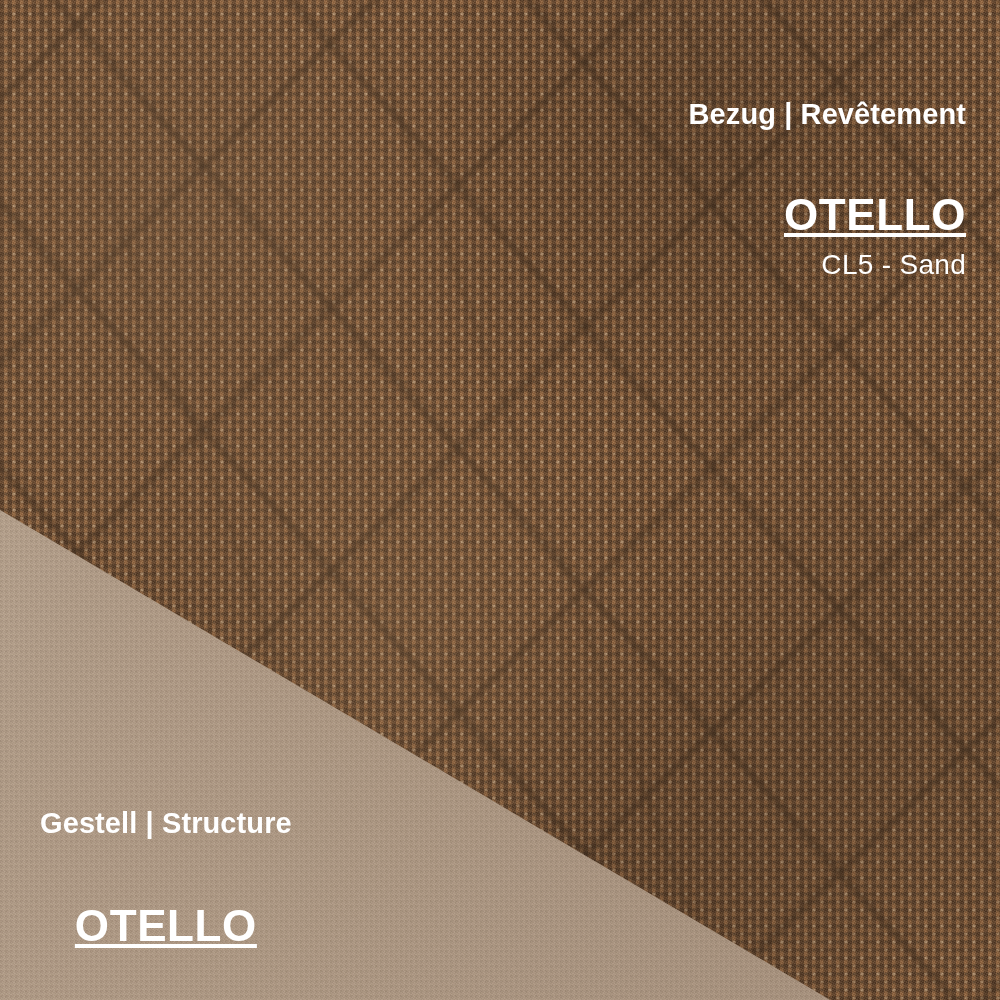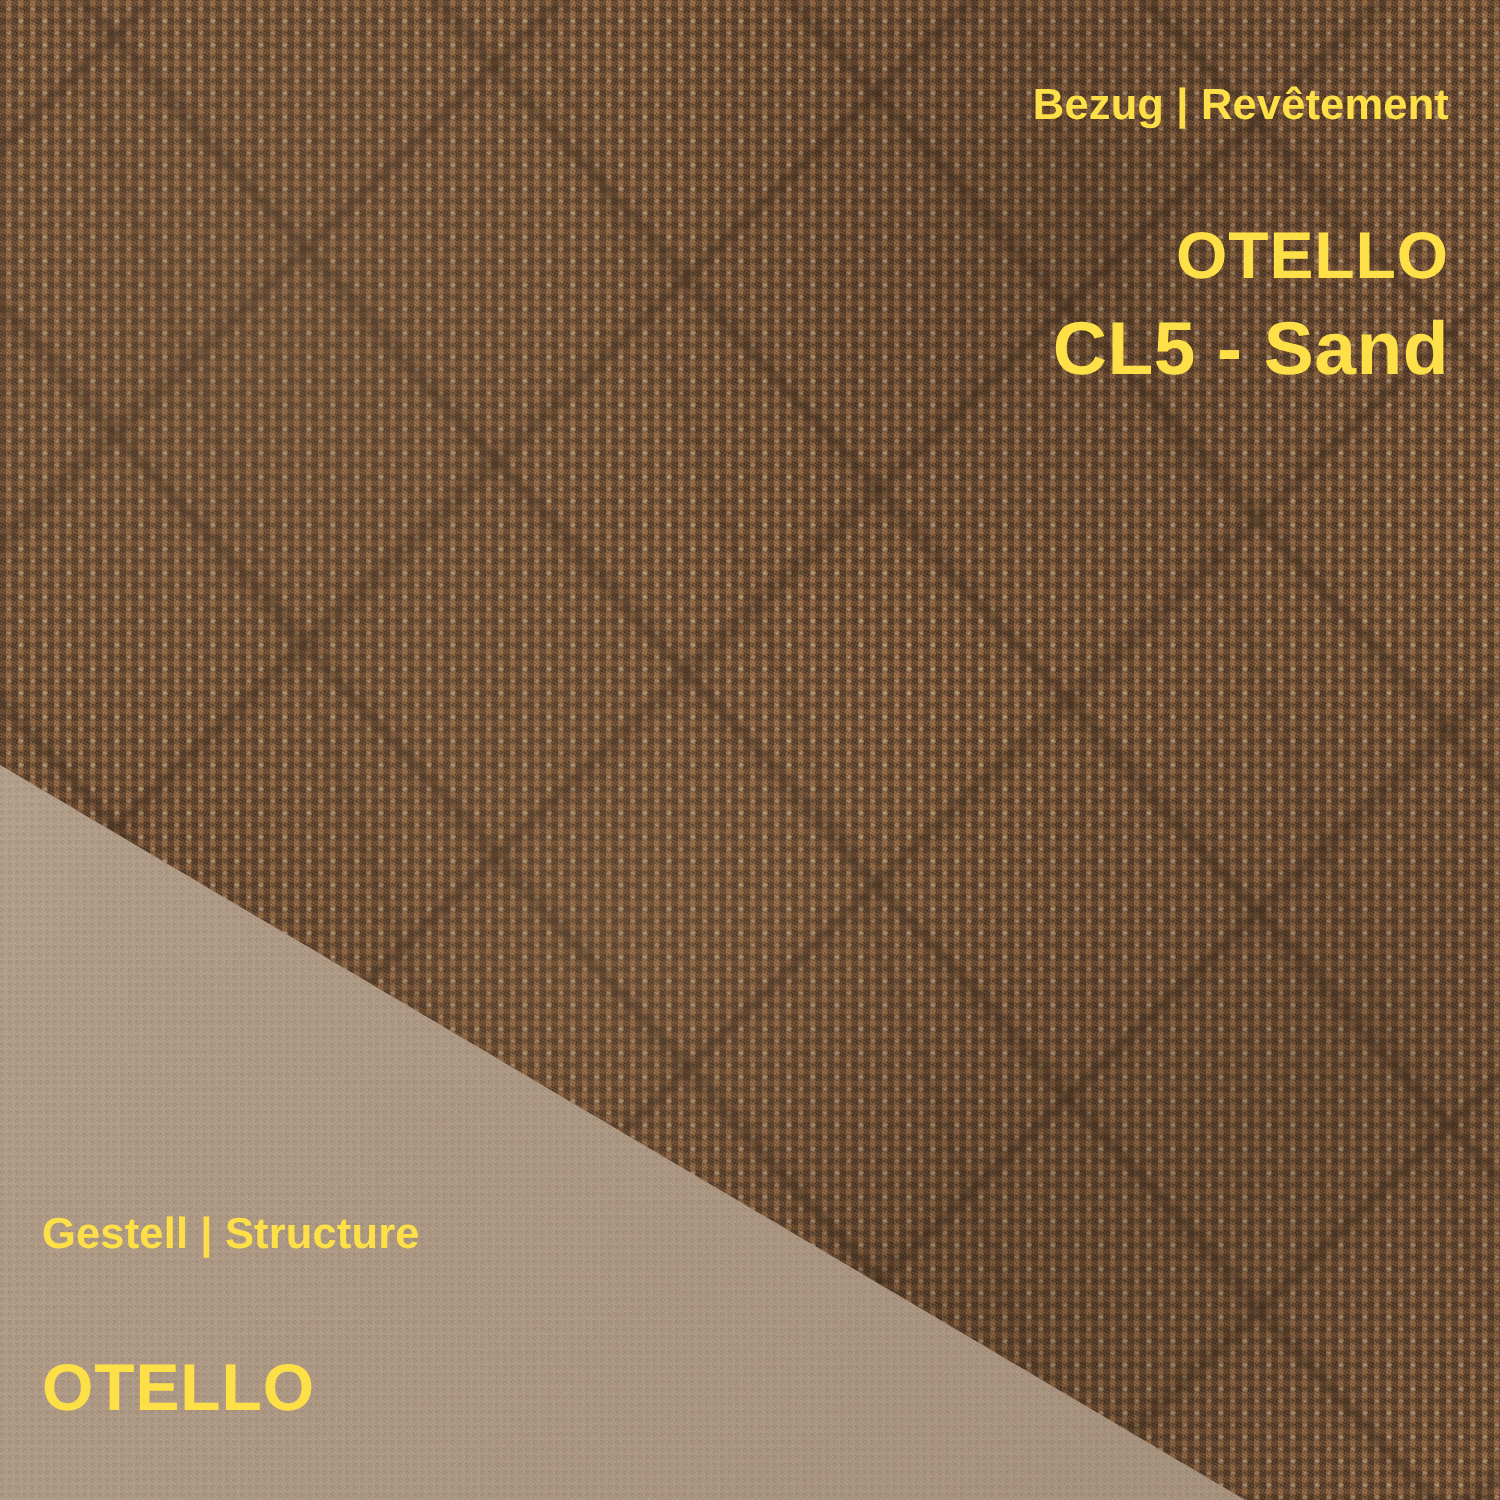--- a/index.html
+++ b/index.html
@@ -127,49 +127,51 @@
   .metal-edge {
     position: absolute;
     inset: 0;
     clip-path: polygon(0% 51%, 83% 100%, 0% 100%);
     box-shadow: inset 0 0 0 0 transparent;
   }
 
   
   .label-block {
     position: absolute;
-    color: #fde047;
+    color: #ffffff;
     line-height: 1.0;
+    margin-top: 44px;
     -webkit-font-smoothing: antialiased;
   }
   .block-upholstery {
     top: 56px;
     right: 34px;
     text-align: right;
   }
   .block-structure {
-    left: 28px;
+    left: 40px;
     bottom: 52px;
-    text-align: left;
+    text-align: center;
   }
   .label-category {
     font-size: 29px;
     font-weight: 700;
     letter-spacing: 0.1px;
     white-space: nowrap;
   }
   .label-name {
     font-size: 44px;
     font-weight: 700;
     letter-spacing: 0.6px;
     white-space: nowrap;
+    text-decoration: underline;
   }
   .label-code {
-    font-size: 50px;
-    font-weight: 700;
+    font-size: 28px;
+    font-weight: 400;
     letter-spacing: 0.3px;
     white-space: nowrap;
   }
   .block-upholstery .label-name  { margin-top: 64px; }
   .block-upholstery .label-code  { margin-top: 14px; }
   .block-structure  .label-name  { margin-top: 66px; }
   .block-structure  .label-code  { margin-top: 16px; }
 </style>
 </head>
 <body>

